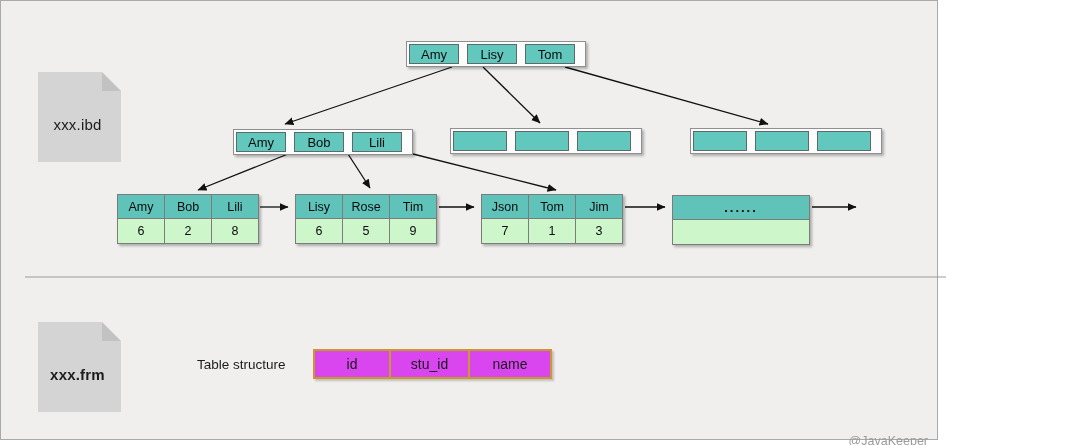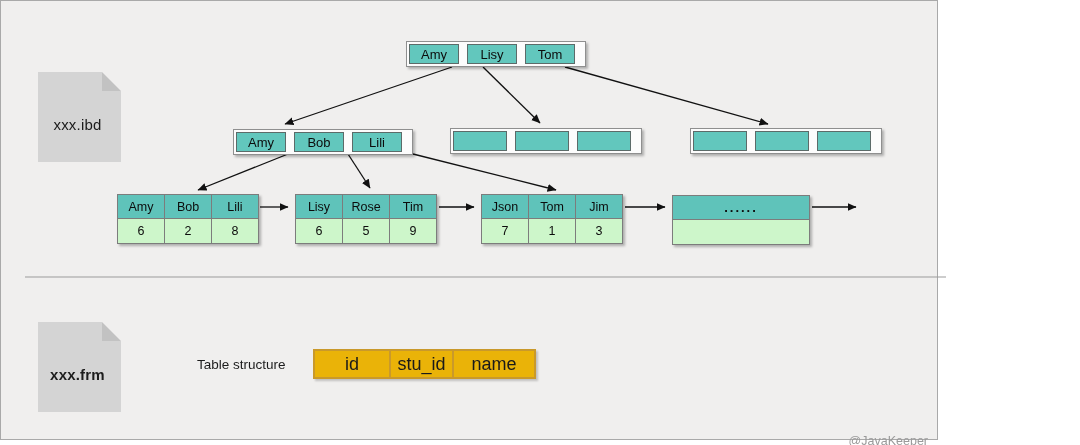--- a/index.html
+++ b/index.html
@@ -74,25 +74,25 @@
   
   .section-label{
     position:absolute;left:197px;top:357px;font-size:13.5px;color:#1c1c1c;
   }
   .table-structure{
     position:absolute;left:313px;top:349px;display:flex;
     background:#c9992b;border:2px solid #c9992b;gap:2px;height:26px;
     box-shadow:1.5px 1.5px 2px rgba(0,0,0,.2);
   }
   .ts-cell{
-    background:#eab308;display:flex;align-items:center;justify-content:center;
-    font-size:18px;color:#1a1a1a;
+    background:#d946ef;display:flex;align-items:center;justify-content:center;
+    font-size:14px;color:#1a1a1a;
   }
   .ts-cell.c1{width:74px;}
-  .ts-cell.c2{width:61px;text-align:center;}
+  .ts-cell.c2{width:77px;text-align:center;}
   .ts-cell.c3{width:80px;}
 
   .watermark{
     position:absolute;left:790px;top:413px;width:138px;text-align:right;
     font-size:12.5px;color:#9a9a9a;margin-top:21px;
   }
 </style>
 </head>
 <body>
 

